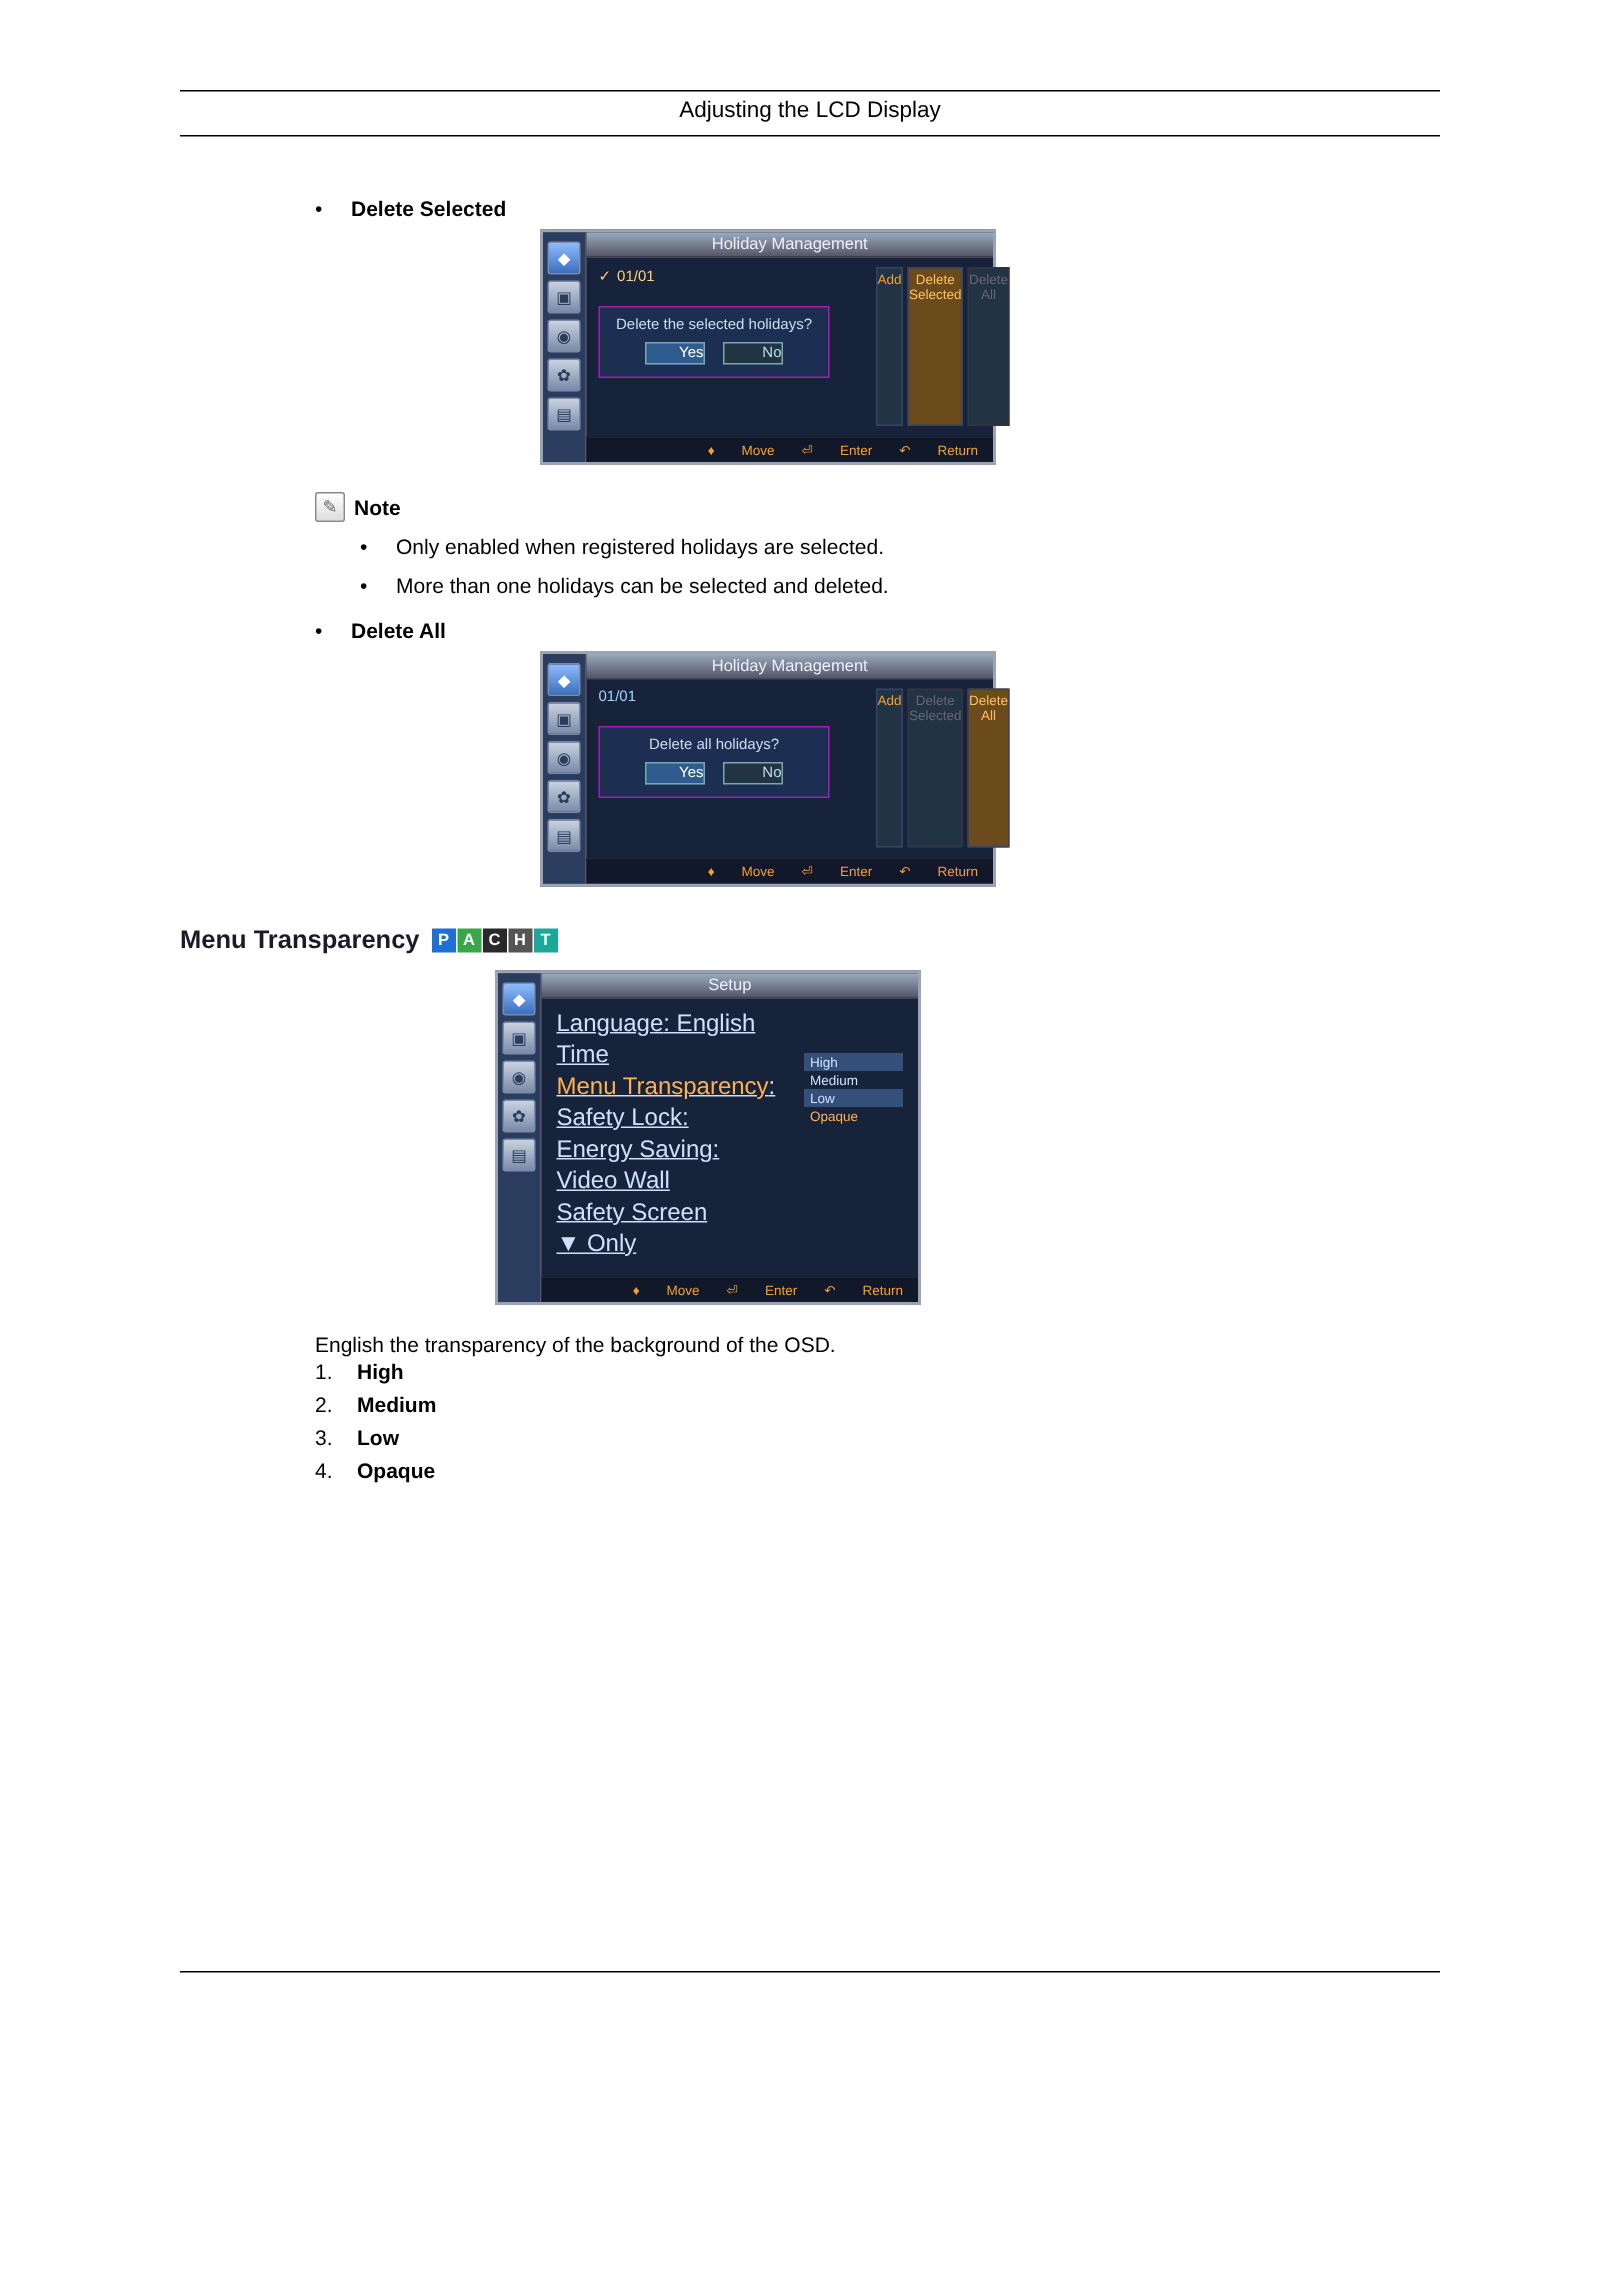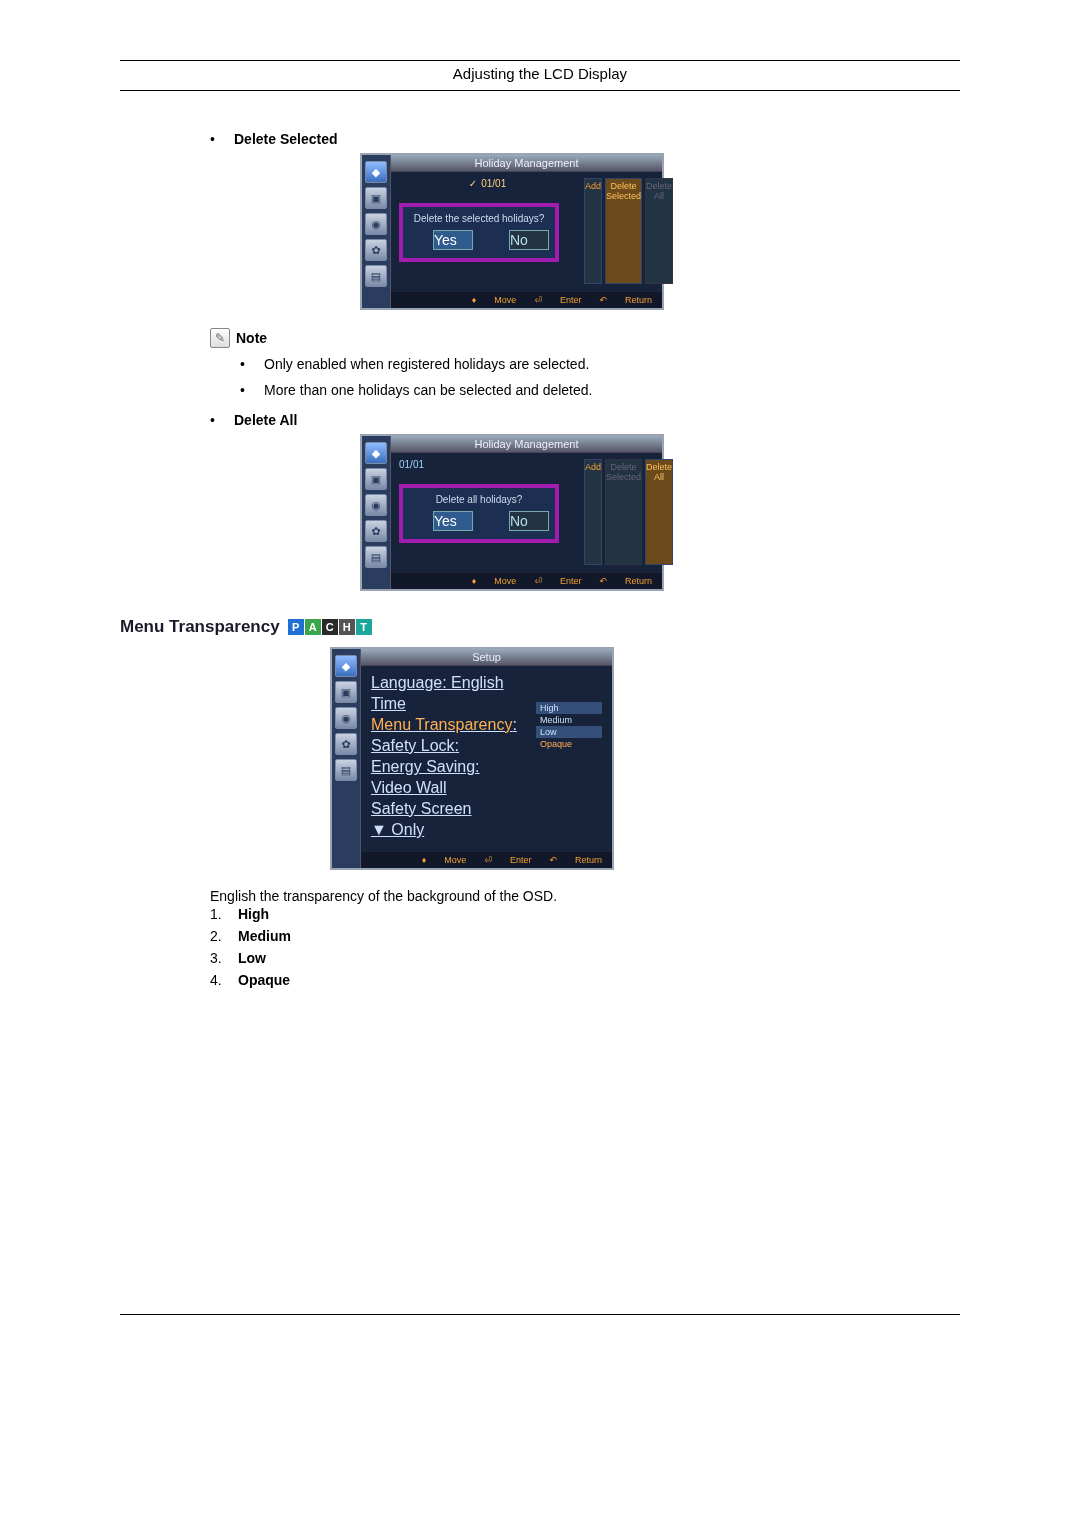--- a/index.html
+++ b/index.html
@@ -86,35 +86,35 @@
     display:flex;
     padding:6px 6px 6px 8px;
     gap:8px;
     min-height:106px;
   }
   .osd-list{
     flex:1;
     color:#9fd4ff;
   }
   .osd-list .entry{color:#9fd4ff;margin-bottom:2px;}
-  .osd-list .entry.sel{color:#ffd080;text-align:center;}
+  .osd-list .entry.sel{color:#ffd080;}
   .check{color:#ffd080;margin-right:4px;}
   .dialog{
     margin-top:14px;
     background:#1c2f52;
-    border:4px solid #a21caf;
+    border:1px solid #a21caf;
     padding:6px 6px 8px 6px;
     width:140px;
     text-align:center;
     color:#cde;
   }
   .dialog .btns{display:flex;justify-content:center;gap:12px;margin-top:6px;}
   .dialog .btn{
-    width:38px;padding:1px 0;font-size:14px;text-align:left;
-    background:#234; border:1px solid #7aa; color:#bde;margin-left:24px;
+    width:38px;padding:1px 0;font-size:10px;text-align:right;
+    background:#234; border:1px solid #7aa; color:#bde;
   }
   .dialog .btn.sel{background:#2f5b8f;color:#fff;}
   .osd-side{
     width:72px;
     display:flex;gap:3px;
   }
   .sidebtn{
     text-align:center;padding:2px 0;font-size:9px;
     background:#234;border:1px solid #346;color:#8aa;
   }

